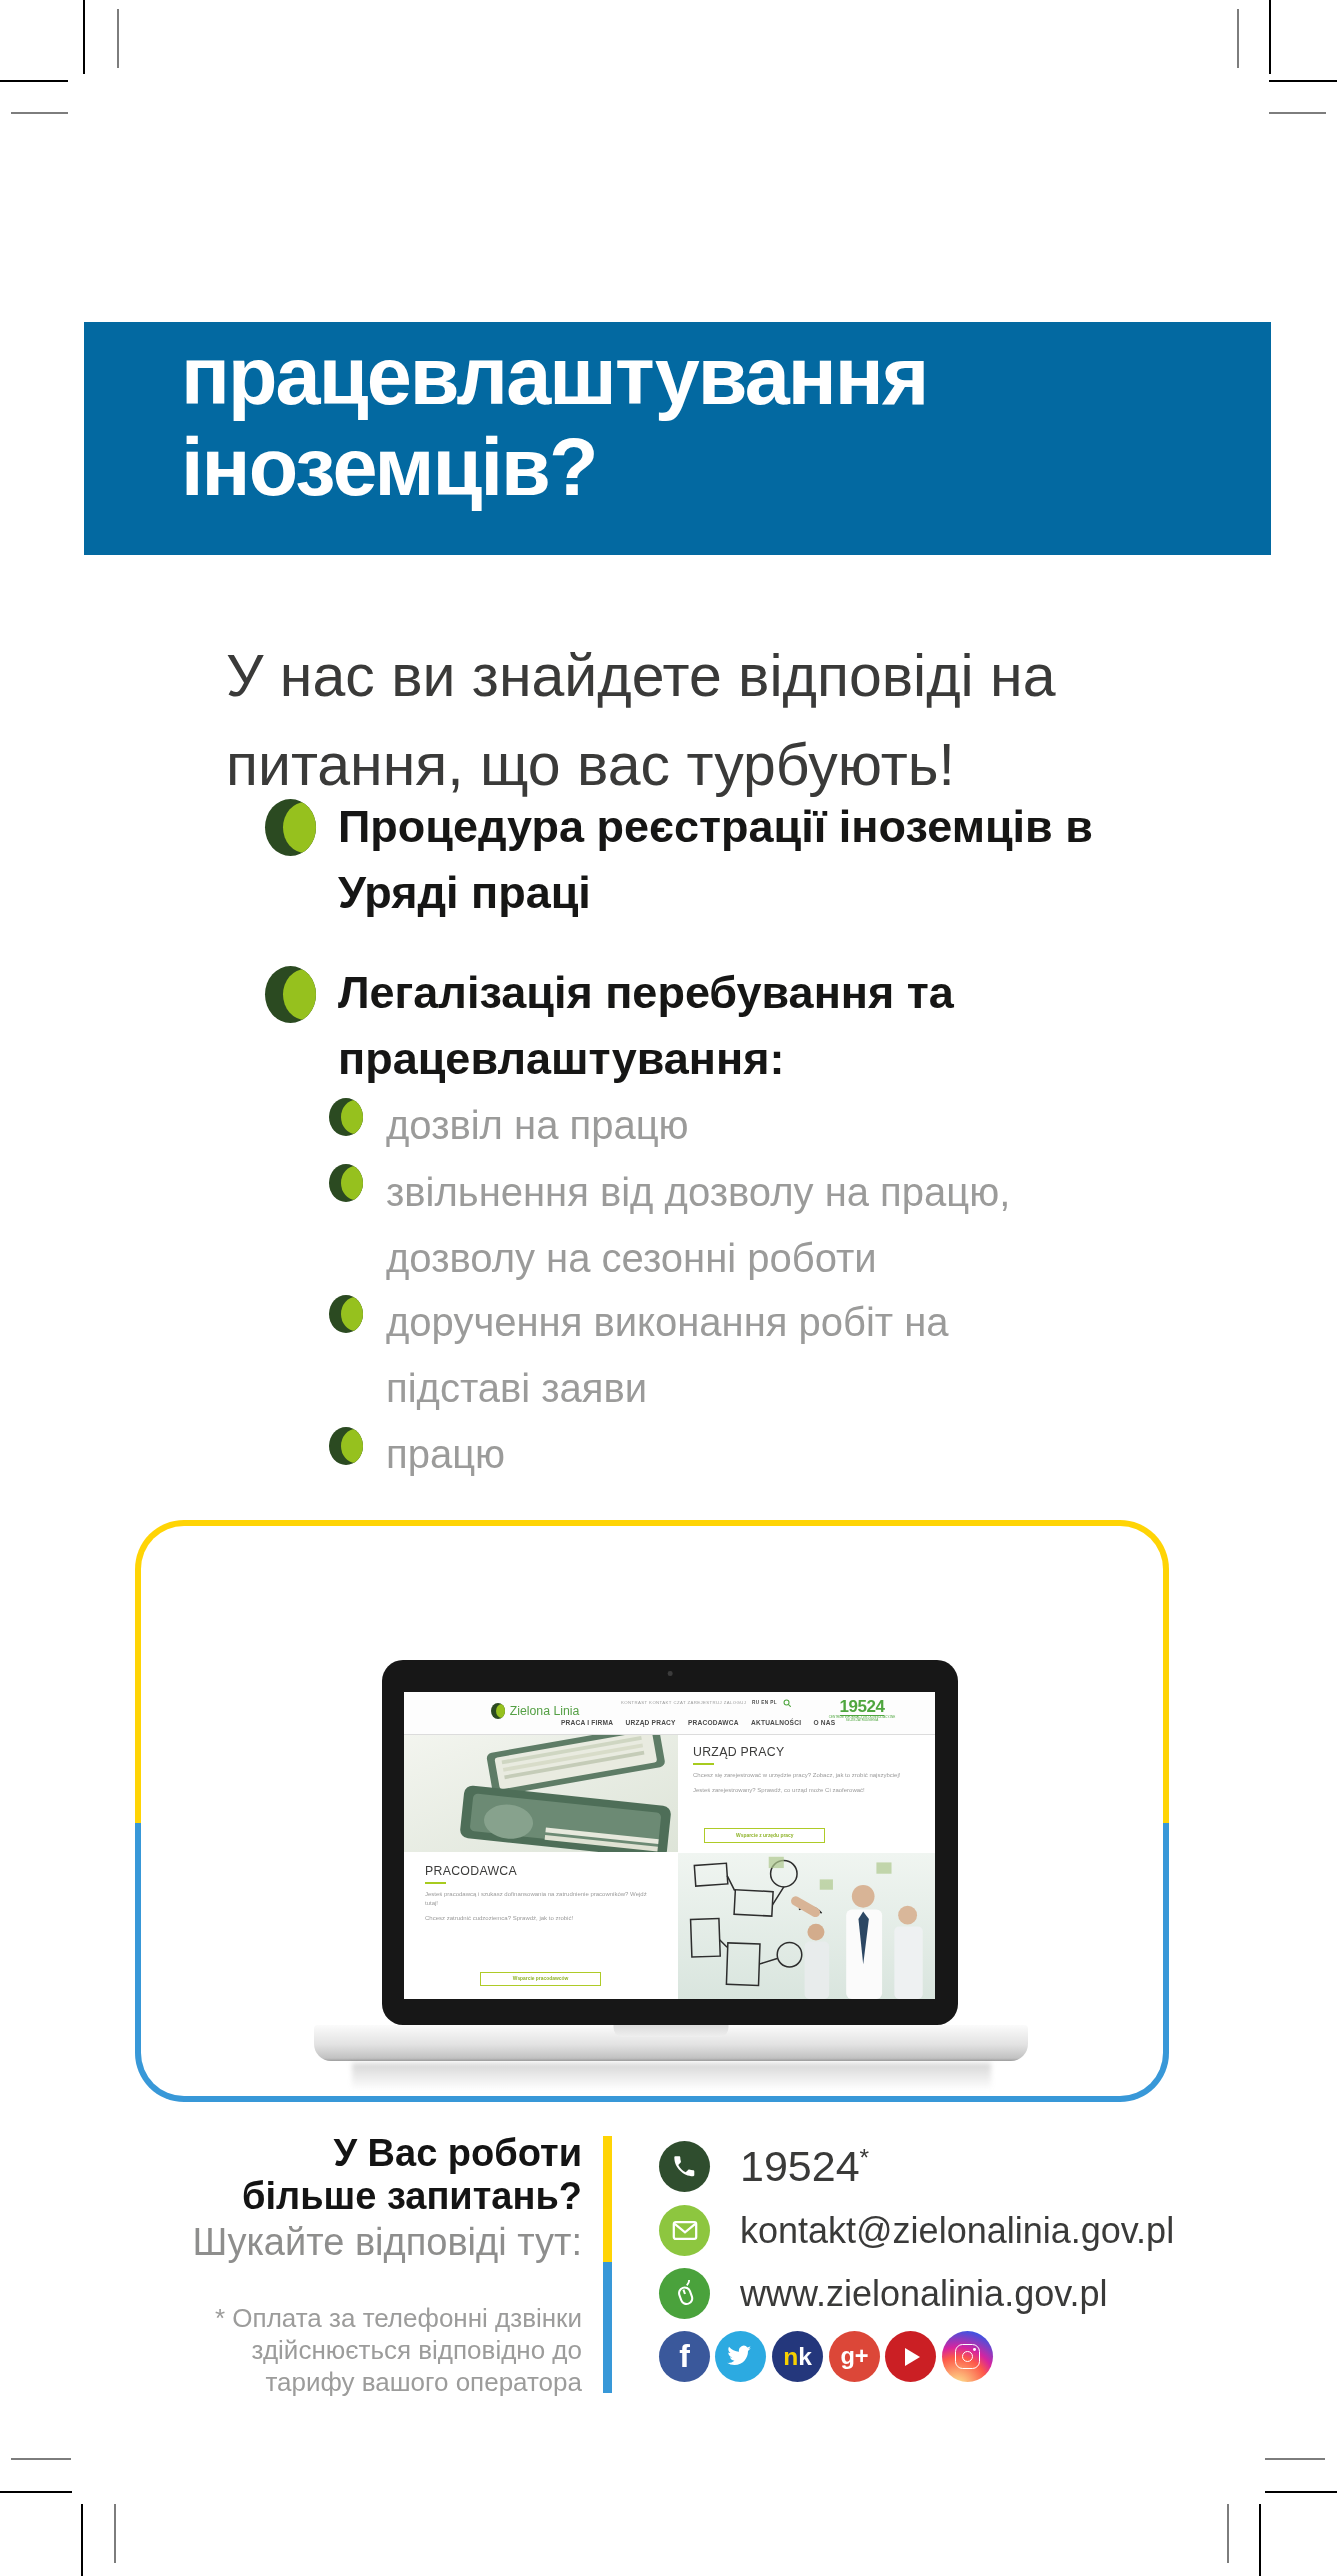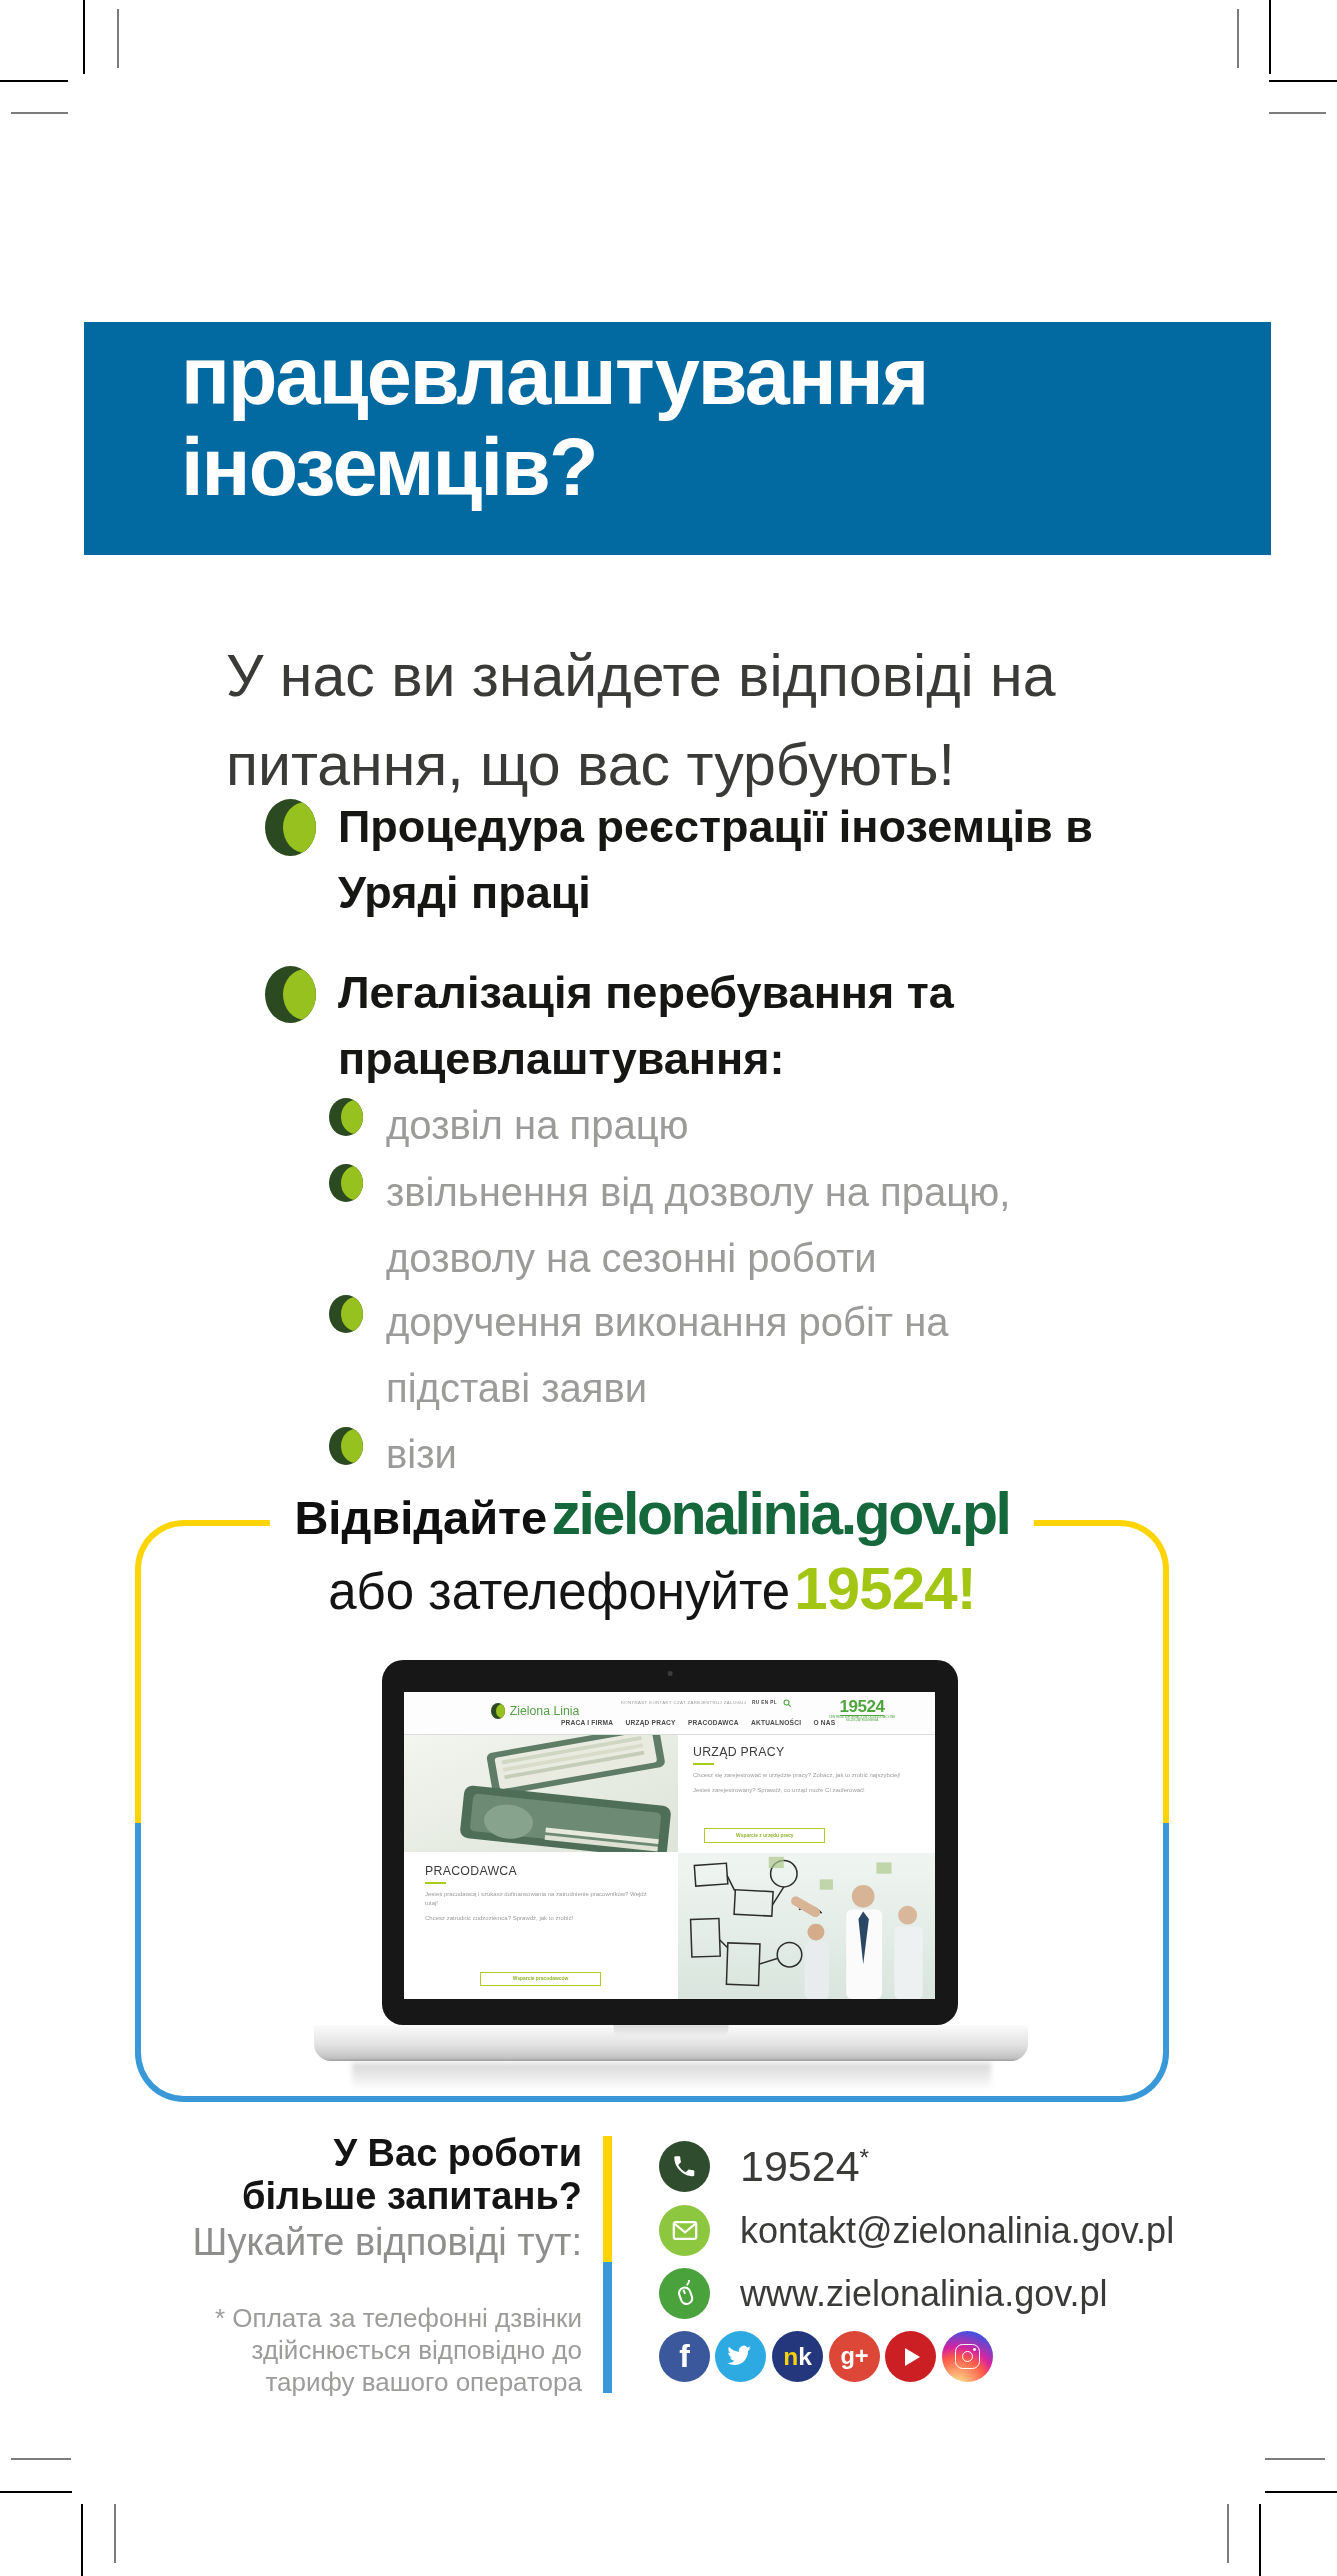--- a/index.html
+++ b/index.html
@@ -157,35 +157,25 @@
     <span>звільнення від дозволу на працю,</span>
     <span>дозволу на сезонні роботи</span>
   </div>
   <span class="leaf small" style="top:1295px"></span>
   <div class="btxt2" style="top:1289px">
     <span>доручення виконання робіт на</span>
     <span>підставі заяви</span>
   </div>
   <span class="leaf small" style="top:1427px"></span>
   <div class="btxt2" style="top:1421px">
-    <span>візи</span>
+    <span>працю</span>
   </div>
 
   <div class="cta-border">
     <div class="cta-inner"></div>
-  </div>
-  <div class="cta-head">
-    <div class="cta-l1">
-      <span class="cta-visit">Відвідайте</span>
-      <span class="cta-site">zielonalinia.gov.pl</span>
-    </div>
-    <div class="cta-l2">
-      <span class="cta-call">або зателефонуйте</span>
-      <span class="cta-phone">19524!</span>
-    </div>
   </div>
 
   <div class="lap-screen">
     <div class="lap-cam"></div>
   </div>
   <div class="site">
     <div class="site-header">
       <div class="site-logo">
         <span class="leaf-s"></span>
         <span class="site-logo-text">Zielona Linia</span>

